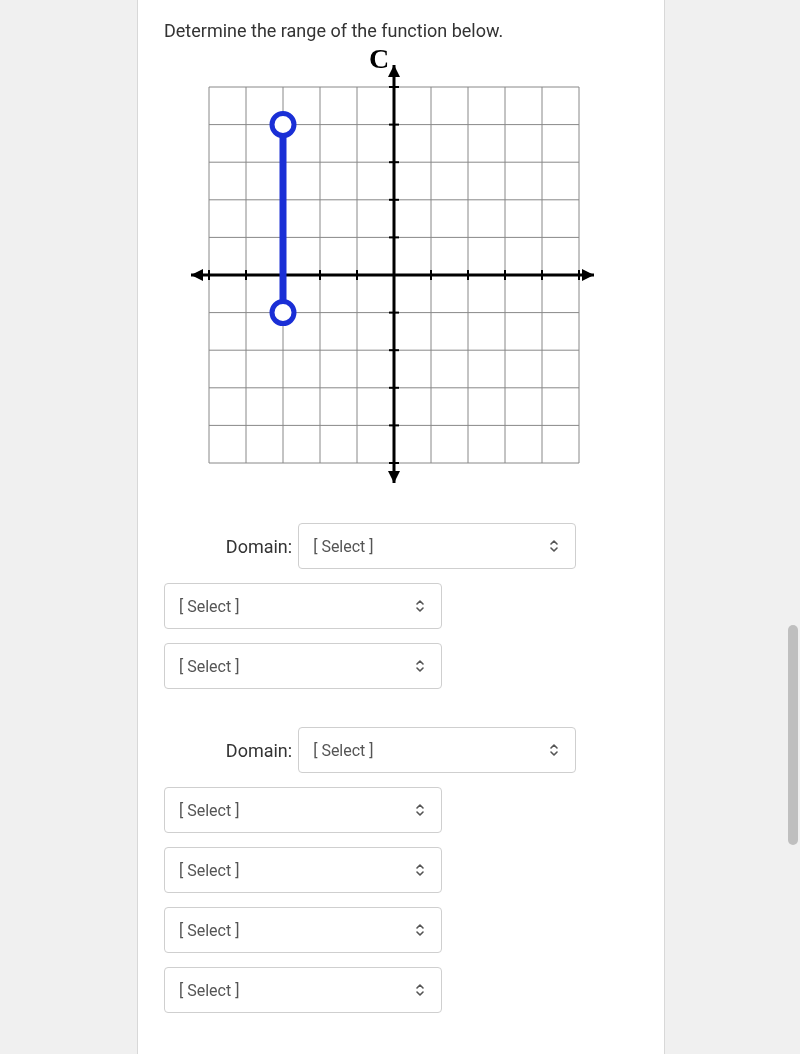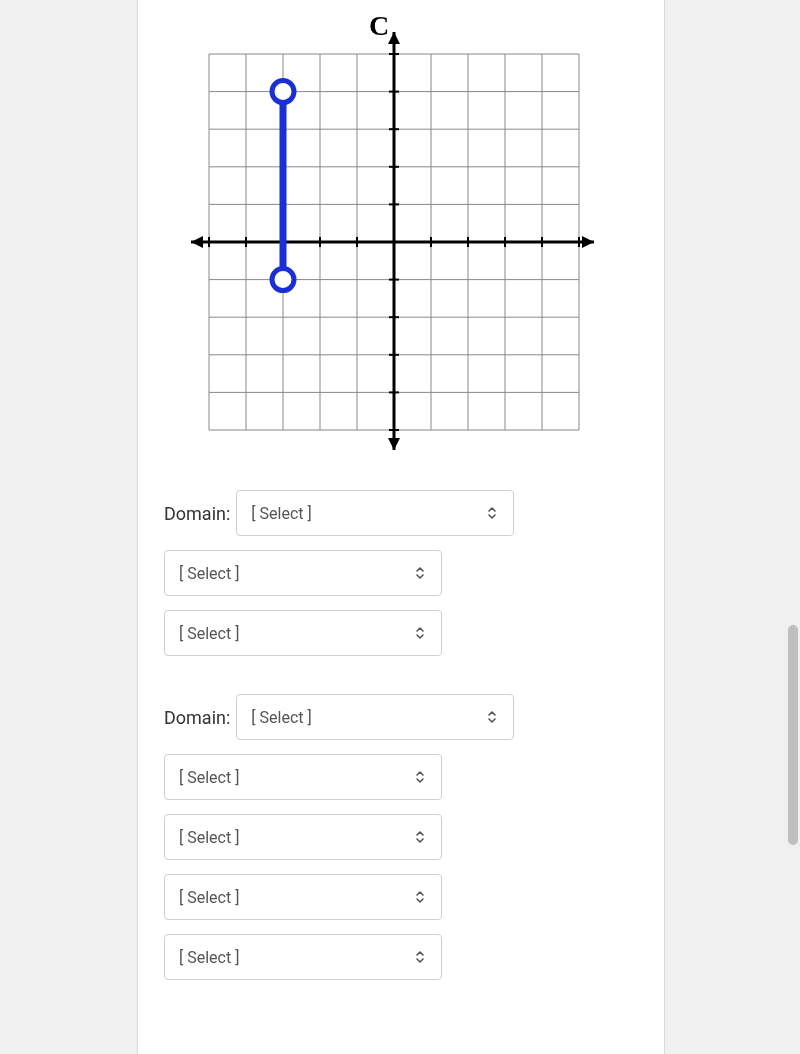--- a/index.html
+++ b/index.html
@@ -63,21 +63,21 @@
       left: 0;
       top: 0;
     }
 
     
     .form-row {
       display: flex;
       align-items: center;
       margin-bottom: 14px;
     }
-    .form-row.label-row { margin-top: 2px; }
+    .form-row.label-row { margin-top: 2px; justify-content: center; }
     .form-label {
       font-size: 18px;
       color: #333;
       margin-right: 6px;
       white-space: nowrap;
     }
     .select-box {
       display: inline-flex;
       align-items: center;
       justify-content: space-between;
@@ -99,20 +99,21 @@
       position: relative;
     }
     .select-caret svg { display: block; }
     .section-gap { height: 22px; }
   </style>
 </head>
 <body>
 
 <div class="viewport">
   <div class="content-area">
+    <div class="question-text">Determine the range of the function below.</div>
 
     <div class="graph-wrap">
       <div class="graph-letter">C</div>
       <svg class="graph-svg" viewBox="0 0 430 440" width="430" height="440">
 
         <g stroke="#888" stroke-width="1">
 
           <line x1="45" y1="34" x2="45" y2="410"></line>
           <line x1="82" y1="34" x2="82" y2="410"></line>
           <line x1="119" y1="34" x2="119" y2="410"></line>

